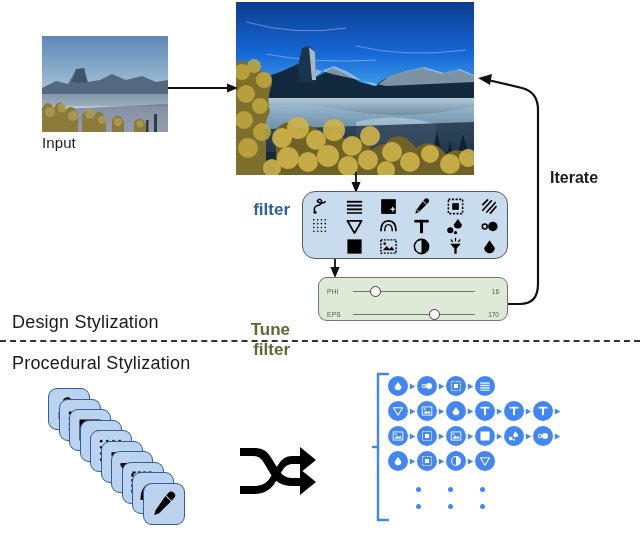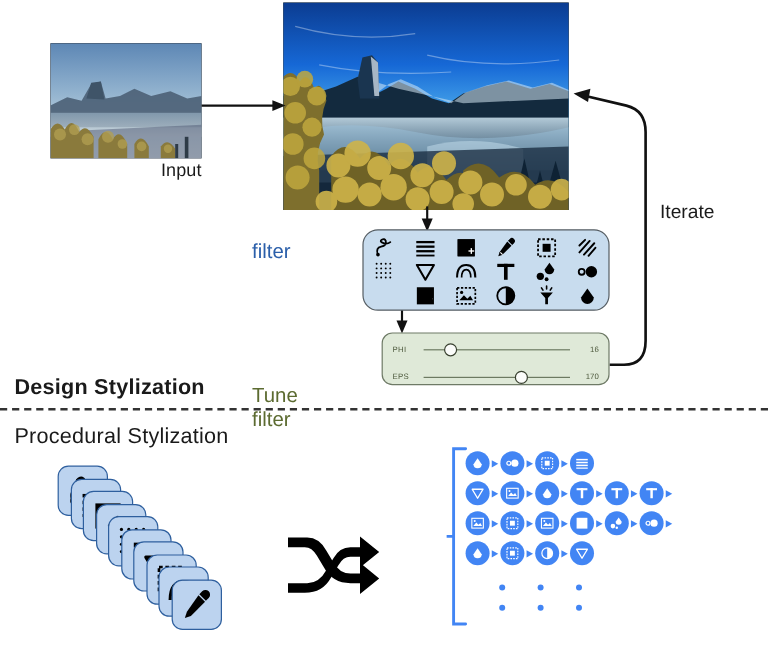--- a/index.html
+++ b/index.html
@@ -15,44 +15,46 @@
   
   .photo{position:absolute;overflow:hidden;background:#123;}
   .photo svg{display:block;width:100%;height:100%;}
 
   #input-photo{left:42px;top:36px;width:126px;height:96px;}
   #output-photo{left:236px;top:2px;width:238px;height:173px;}
 
   .caption{
     position:absolute;
     font-size:15px;color:#1a1a1a;
-    text-align:right;
+    text-align:left;
     letter-spacing:0.1px;
   }
   #input-caption{left:42px;top:134px;width:126px;}
 
   
   .vec{position:absolute;overflow:visible;pointer-events:none;}
 
   
   .side-label{
     position:absolute;
     font-size:17px;
     line-height:20px;
+    text-align:right;
+    font-weight:bold;
   }
   #add-filter-label{left:210px;top:200px;width:80px;color:#2b5faa;}
   #tune-filter-label{left:210px;top:280px;width:80px;color:#5c6b31;margin-top:40px;}
   #iterate-label{left:550px;top:168px;font-size:16px;color:#1a1a1a;}
 
   .section-title{
     position:absolute;
     font-size:18px;color:#1a1a1a;
     letter-spacing:0.2px;
   }
-  #design-title{left:12px;top:312px;font-weight:bold;}
+  #design-title{left:12px;top:312px;}
   #procedural-title{left:12px;top:353px;}
 
   #divider{
     position:absolute;left:0px;top:340px;width:640px;height:0;
     border-top:2px dashed #333;
   }
 
   
   #filter-palette{
     position:absolute;left:302px;top:191px;width:206px;height:68px;

